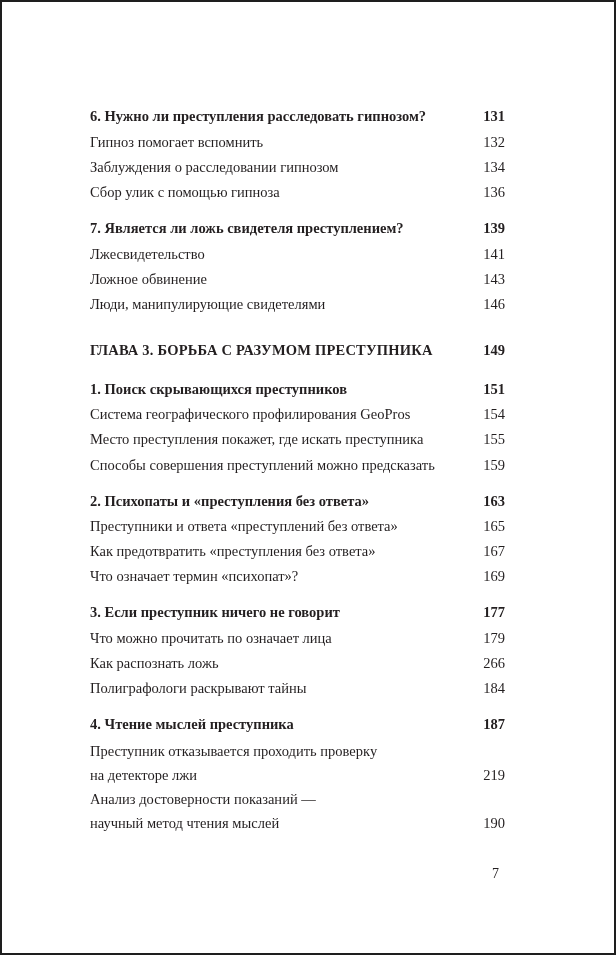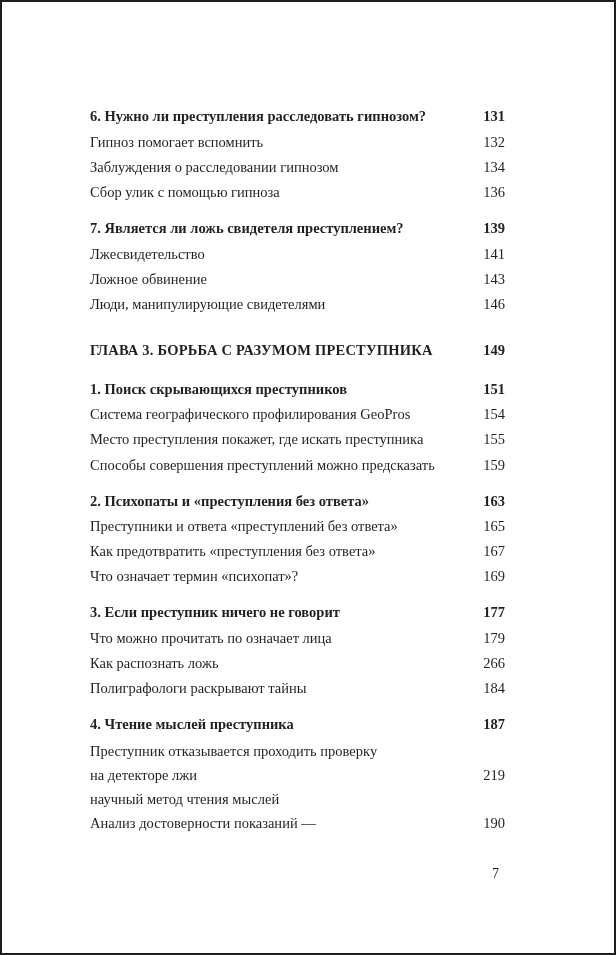--- a/index.html
+++ b/index.html
@@ -133,20 +133,20 @@
     <div class="row bold" style="top:712px">
       <span class="title">4. Чтение мыслей преступника</span>
       <span class="num">187</span>
     </div>
     <div class="row" style="top:737px; line-height:24px">
       <span class="title">Преступник отказывается проходить проверку</span>
       <span class="title">на детекторе лжи</span>
       <span class="num">219</span>
     </div>
     <div class="row" style="top:785px; line-height:24px">
+      <span class="title">Анализ достоверности показаний —</span>
       <span class="title">научный метод чтения мыслей</span>
-      <span class="title">Анализ достоверности показаний —</span>
       <span class="num">190</span>
     </div>
   </div>
 
   <div class="pagenum">7</div>
 </div>
 
 </body></html>

